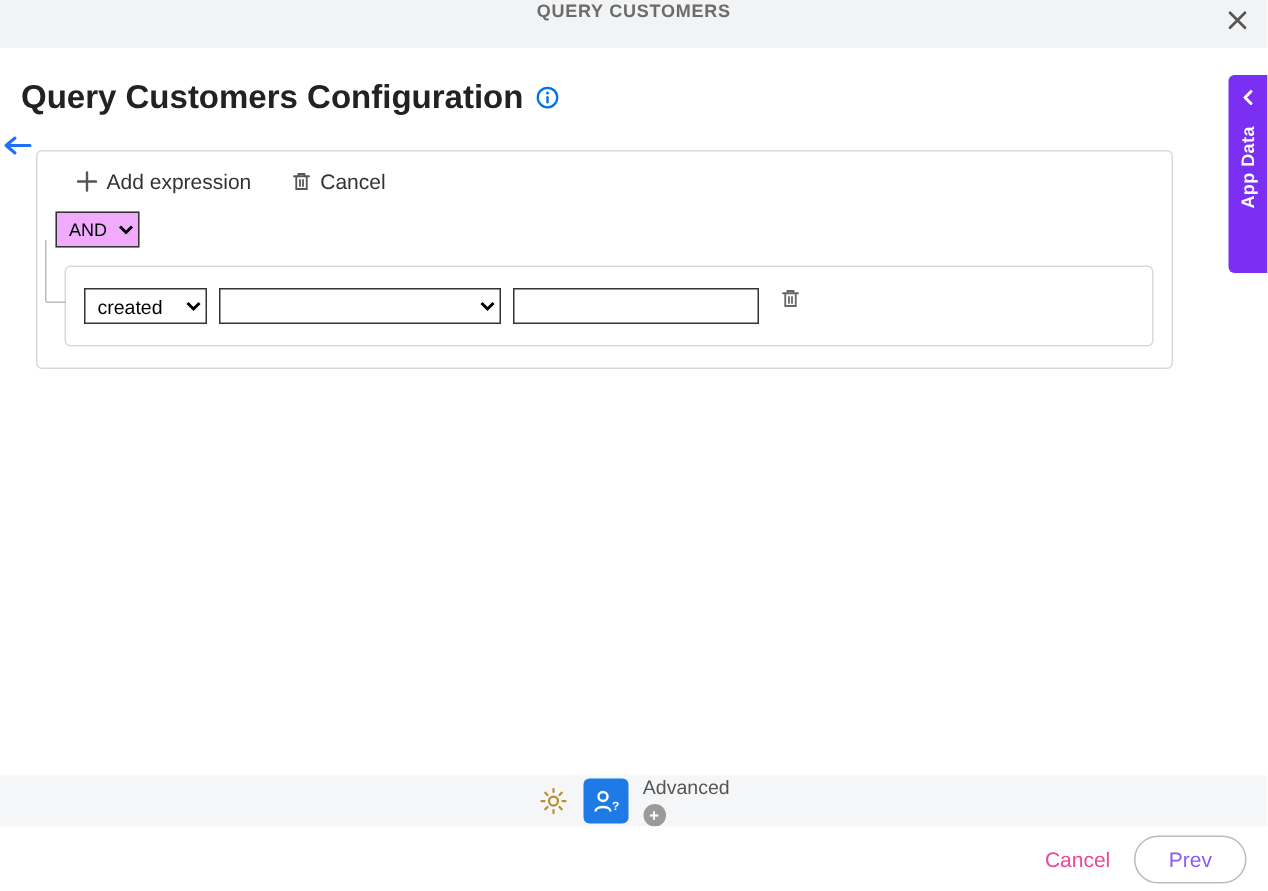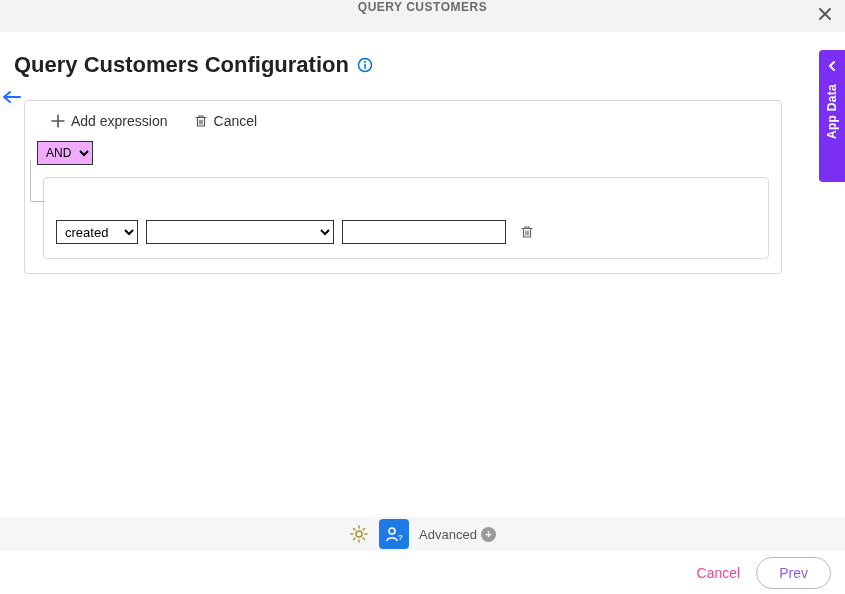--- a/index.html
+++ b/index.html
@@ -103,23 +103,22 @@
       left: -14px;
       top: -18px;
       width: 14px;
       height: 42px;
       border-left: 1px solid #bbb;
       border-bottom: 1px solid #bbb;
       border-bottom-left-radius: 2px;
     }
     .expr-row {
       display: flex;
-      align-items: center;
+      align-items: flex-start;
       gap: 8px;
-      margin-top: 28px;
     }
     .expr-select {
       border: 1px solid #333;
       padding: 3px 4px;
       font-size: 13px;
       background: #fff;
       height: 24px;
     }
     .expr-select.field { width: 82px; }
     .expr-select.op { width: 188px; }
@@ -185,20 +184,21 @@
       color: #fff;
       cursor: pointer;
     }
     .advanced {
       display: inline-flex;
       align-items: flex-start;
       gap: 4px;
       color: #555;
       font-size: 13px;
       cursor: pointer;
+      flex-direction: column;
     }
     .advanced .plus-circ {
       width: 15px; height: 15px; border-radius: 50%;
       background: #9a9a9a; display: inline-flex; align-items: center;
       justify-content: center; color: #fff; font-size: 11px; font-weight: bold;
     }
     .footer-buttons {
       position: absolute;
       bottom: 0;
       left: 0;

